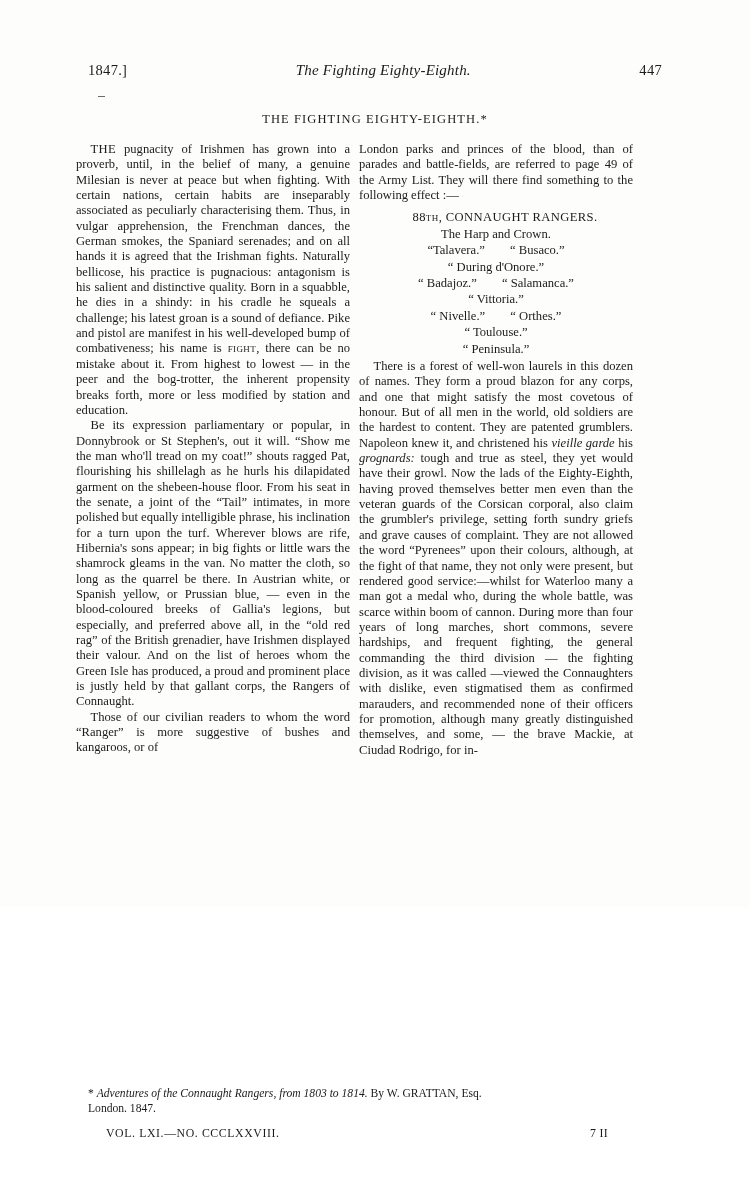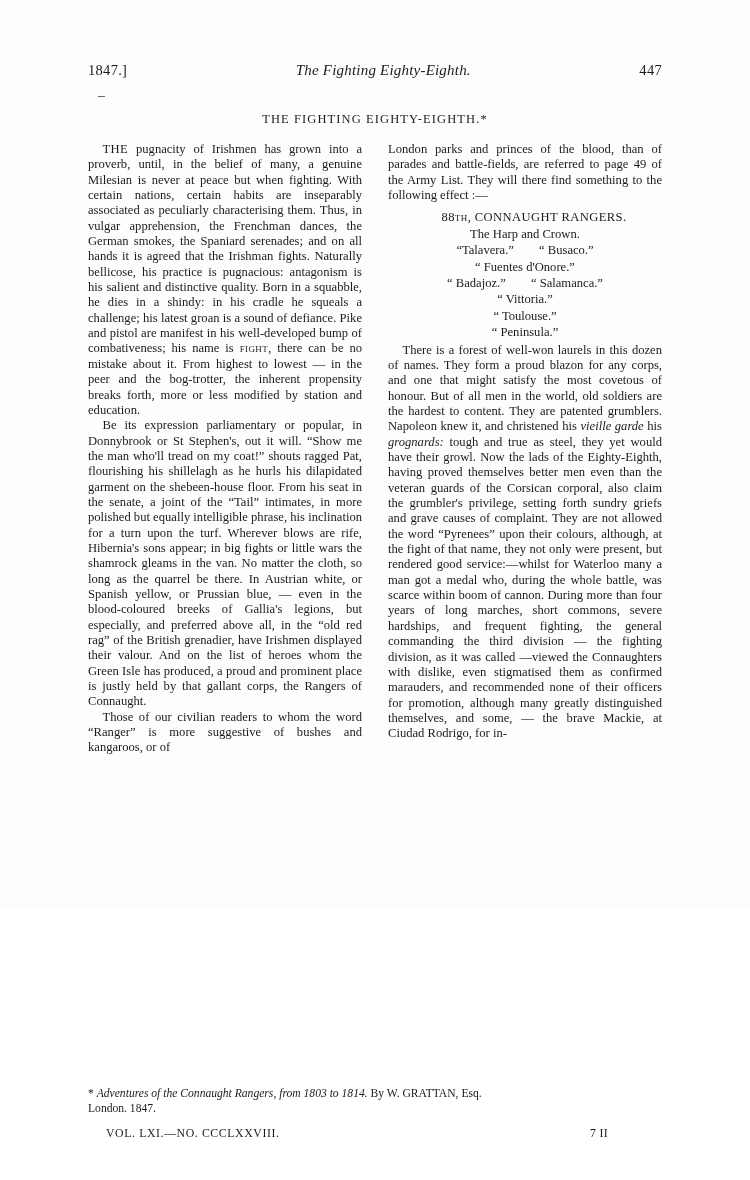--- a/index.html
+++ b/index.html
@@ -59,25 +59,25 @@
     right: 88px;
     top: 112px;
     text-align: center;
     font-size: 12.5px;
     letter-spacing: 1.1px;
     font-variant: small-caps;
     text-transform: uppercase;
   }
   .columns {
     position: absolute;
-    left: 88px;
+    left: 76px;
     top: 142px;
     width: 574px;
     display: flex;
-    gap: 26px;
+    gap: 9px;
   }
   .col {
     width: 274px;
     font-size: 12.6px;
     line-height: 15.35px;
     text-align: justify;
     text-justify: inter-word;
     hyphens: manual;
   }
   .col p {
@@ -172,23 +172,24 @@
       <p>Those of our civilian readers to whom the word “Ranger” is more suggestive of bushes and kangaroos, or of</p>
     </div>
 
     <div class="col">
       <p class="noindent">London parks and princes of the blood, than of parades and battle-fields, are referred to page 49 of the Army List. They will there find something to the following effect :—</p>
 
       <div class="honours">
         <div class="h-indent-left"><span class="h-unit">88th, CONNAUGHT RANGERS.</span></div>
         <div>The Harp and Crown.</div>
         <div>“Talavera.”  “ Busaco.”</div>
-        <div>“ Fuentes d'Onore.”</div>
+        <div>“ During d'Onore.”</div>
         <div>“ Badajoz.”  “ Salamanca.”</div>
         <div>“ Vittoria.”</div>
+        <div>“ Nivelle.”  “ Orthes.”</div>
         <div>“ Toulouse.”</div>
         <div>“ Peninsula.”</div>
       </div>
 
       <p>There is a forest of well-won laurels in this dozen of names. They form a proud blazon for any corps, and one that might satisfy the most covetous of honour. But of all men in the world, old soldiers are the hardest to content. They are patented grumblers. Napoleon knew it, and christened his <span class="it">vieille garde</span> his <span class="it">grognards:</span> tough and true as steel, they yet would have their growl. Now the lads of the Eighty-Eighth, having proved themselves better men even than the veteran guards of the Corsican corporal, also claim the grumbler's privilege, setting forth sundry griefs and grave causes of complaint. They are not allowed the word “Pyrenees” upon their colours, although, at the fight of that name, they not only were present, but rendered good service:—whilst for Waterloo many a man got a medal who, during the whole battle, was scarce within boom of cannon. During more than four years of long marches, short commons, severe hardships, and frequent fighting, the general commanding the third division&nbsp;— the fighting division, as it was called —viewed the Connaughters with dislike, even stigmatised them as confirmed marauders, and recommended none of their officers for promotion, although many greatly distinguished themselves, and some,&nbsp;— the brave Mackie, at Ciudad Rodrigo, for in-</p>
     </div>
 
   </div>
 
   <div class="footnote">

